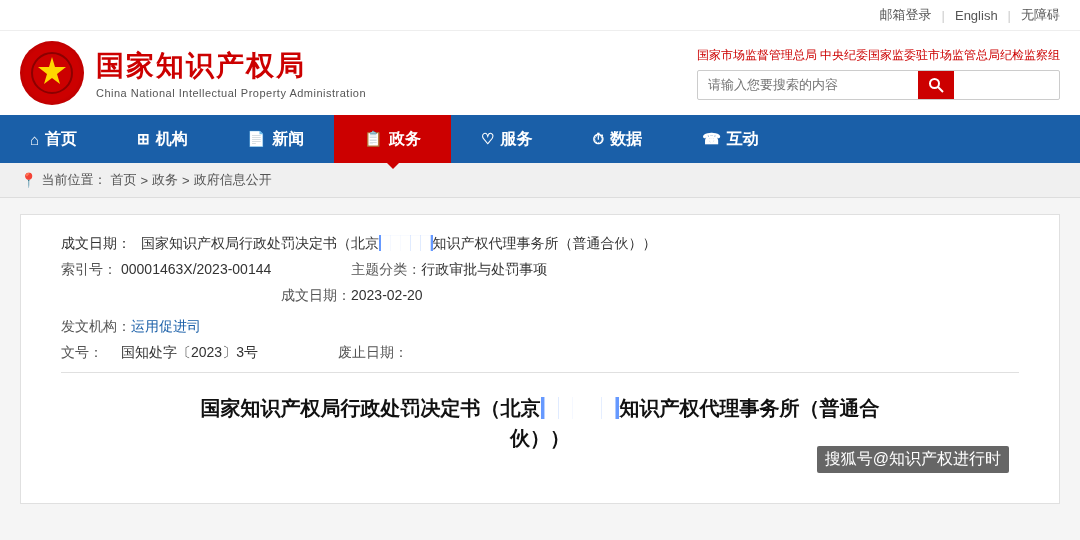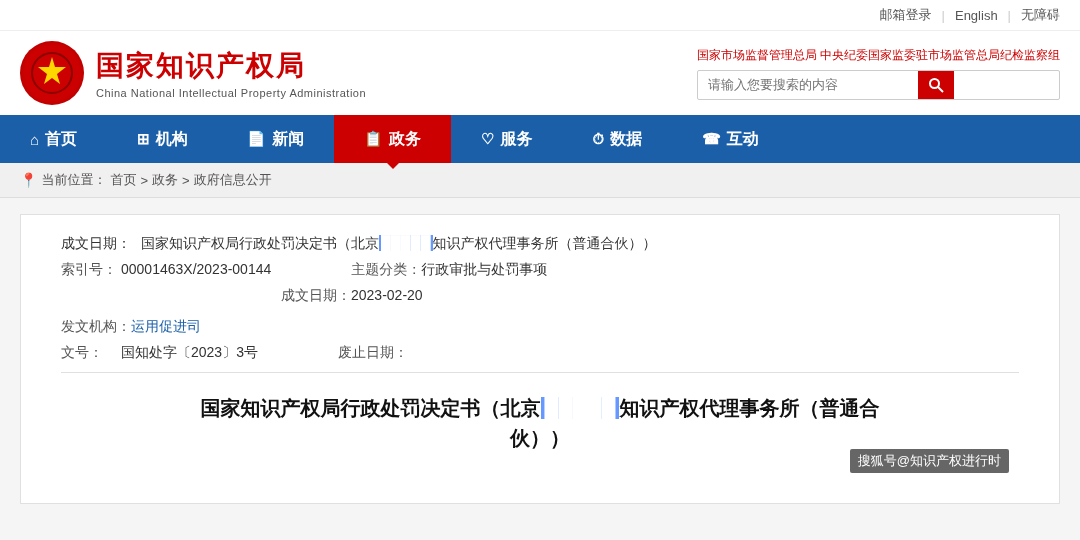--- a/index.html
+++ b/index.html
@@ -119,21 +119,21 @@
       position: relative;
     }
 
     
     .sohu-badge {
       position: absolute;
       bottom: 10px;
       right: 10px;
       background: rgba(0,0,0,0.6);
       color: #fff;
-      font-size: 13px;
+      font-size: 16px;
       padding: 3px 8px;
       border-radius: 2px;
     }
 
     .divider-line {
       border: none;
       border-top: 1px solid #e0e0e0;
       margin: 10px 0;
     }
   </style>

